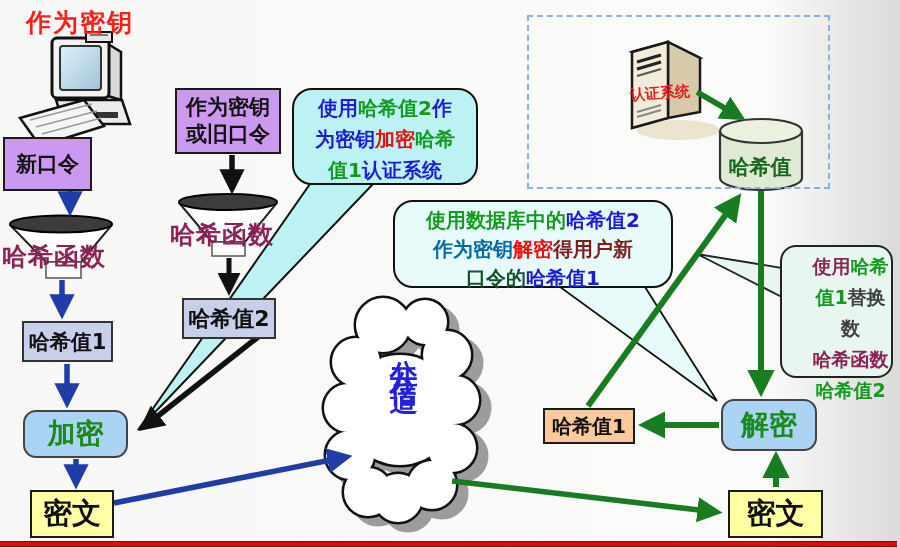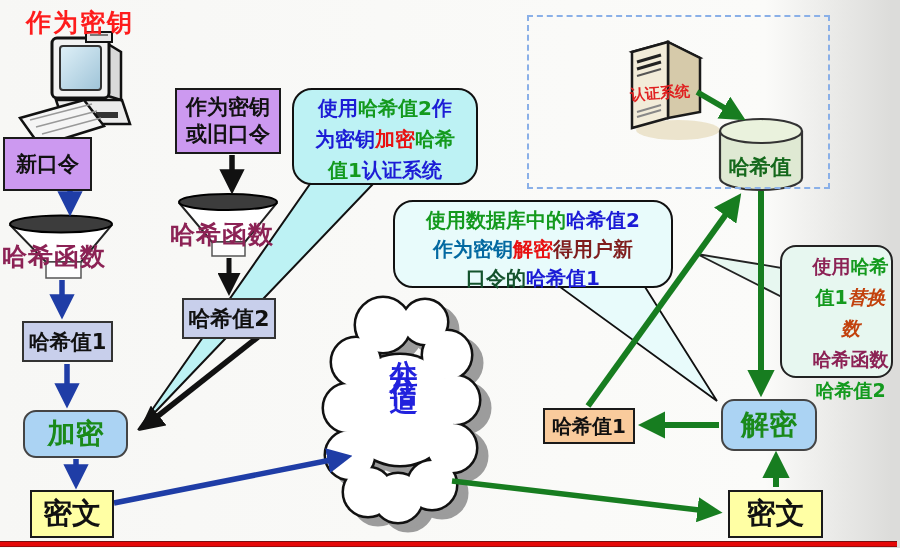--- a/index.html
+++ b/index.html
@@ -200,21 +200,21 @@
   <div class="abs" id="db-label" style="left:712px;top:145px;width:96px;">哈希值</div>
 
   <div class="abs bubble" id="callout-decrypt" style="left:393px;top:200px;width:280px;height:88px;">
       <div><span style="color: rgb(20, 154, 30);">使用数据库中的</span><span style="color: rgb(28, 28, 214);">哈希值2</span></div>
       <div><span style="color: #0369a1;">作为密钥</span><span style="color: rgb(232, 17, 17);">解密</span><span style="color: #7f1d1d;">得用户新</span></div>
       <div><span style="color: #14532d; text-align: right;">口令的</span><span style="color: rgb(28, 28, 214);">哈希值1</span></div>
     </div>
 
   <div class="abs bubble" id="callout-replace" style="left:780px;top:245px;width:113px;height:133px;">
       <div><span style="color: rgb(140, 34, 85);">使用</span><span style="color: rgb(20, 154, 30);">哈希</span></div>
-      <div><span style="color: rgb(20, 154, 30);">值1</span><span style="color: #c2410c; font-style: italic;">替换数</span></div>
+      <div><span style="color: rgb(20, 154, 30);">值1</span><span style="color: #404040;">替换数</span></div>
       <div><span style="color: rgb(140, 34, 85);">哈希函数</span></div>
       <div><span style="color: rgb(20, 154, 30);">哈希值2</span></div>
     </div>
 
   <div class="abs box tan" style="left:543px;top:408px;width:92px;height:36px;font-size:20px;">哈希值1</div>
 
   <div class="abs box process" style="left:721px;top:399px;width:96px;height:52px;">解密</div>
 
   <div class="abs box cipher" style="left:728px;top:490px;width:95px;height:48px;">密文</div>
 

